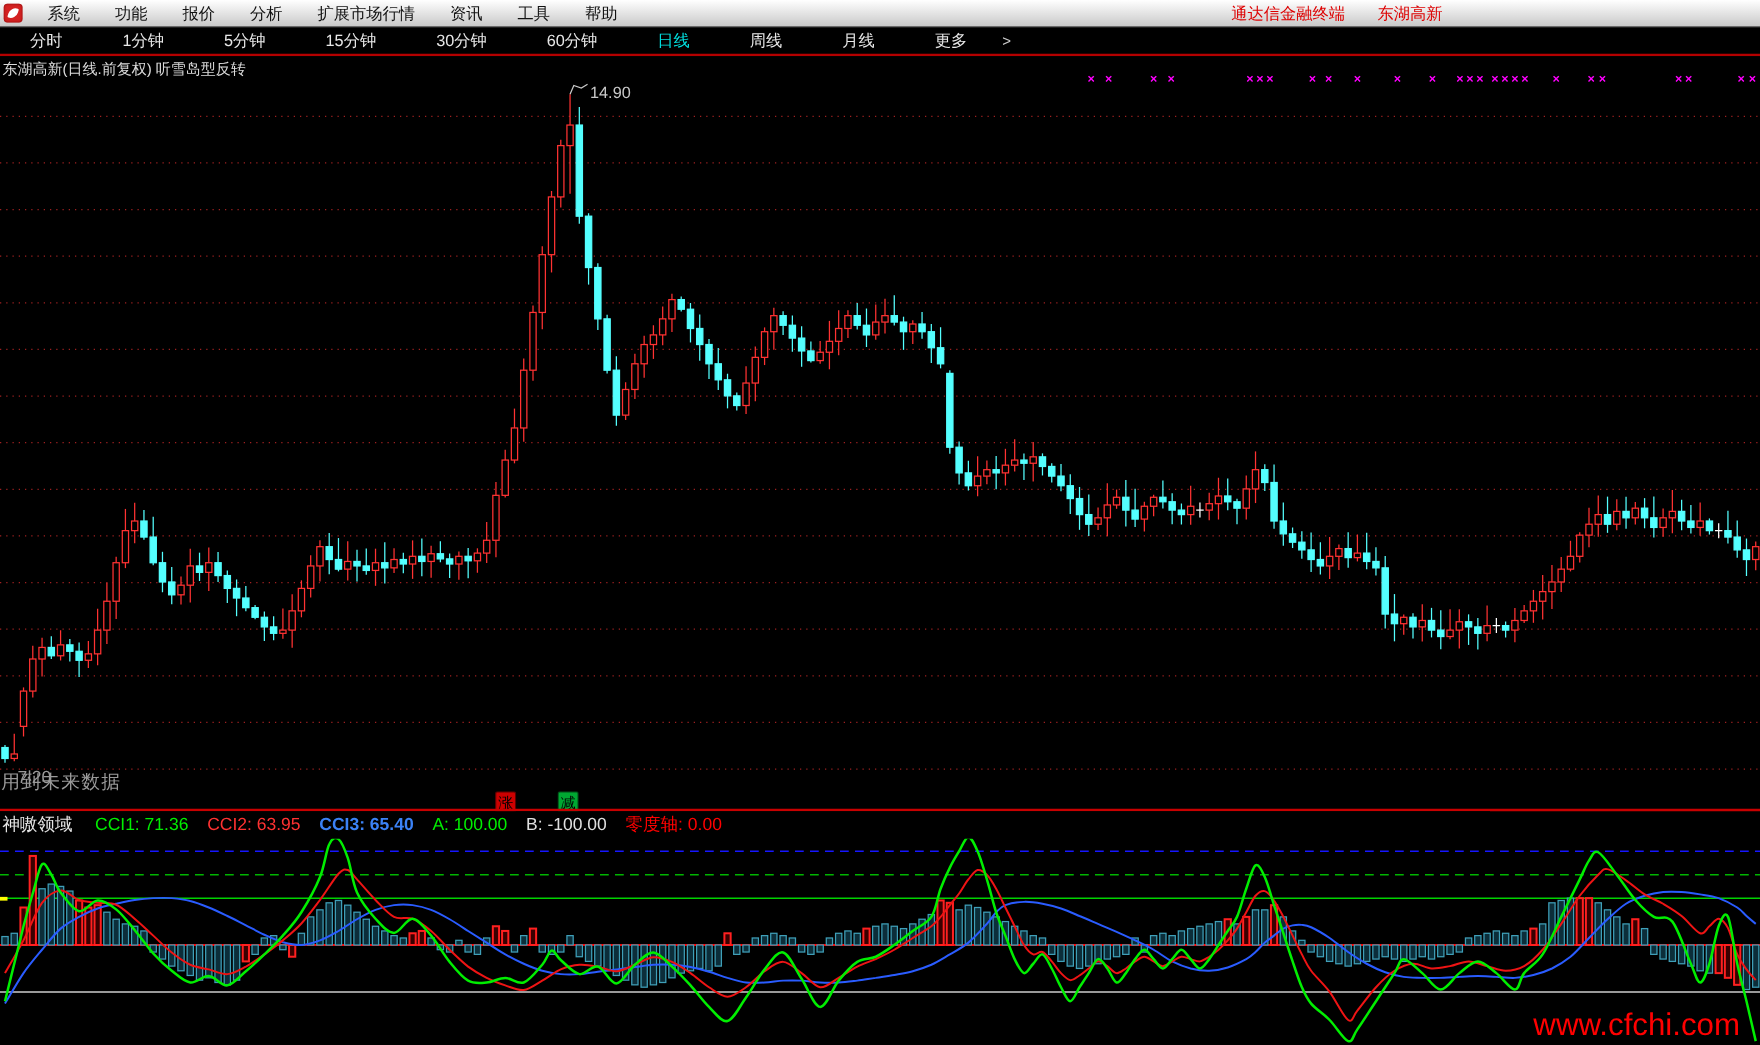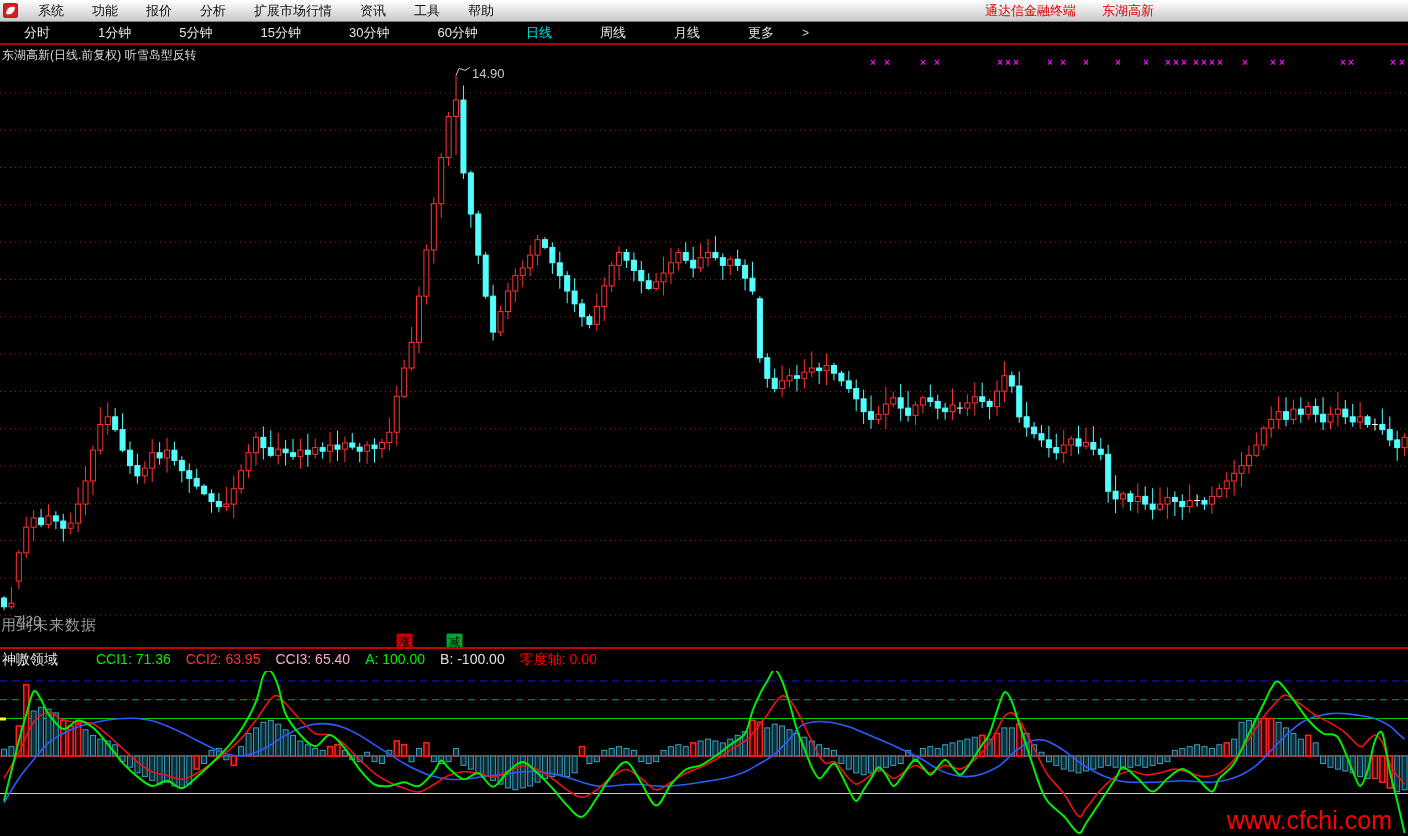--- a/index.html
+++ b/index.html
@@ -507,23 +507,23 @@
   <div class="overlay-warning">用到未来数据</div>
   <div class="overlay-param">7|20</div>
   <span id="badges"><span class="badge" style="background: rgb(204, 0, 0); left: 396px; top: 588px;">涨</span><span class="badge" style="background: rgb(0, 168, 50); left: 446px; top: 588px;">减</span></span>
 </div>
 
 <div class="sep-red"></div>
 
 <div class="ind-header">
   <span class="ind-name">神嗷领域</span>
   <span id="ind-fields" style="display:flex;">
-      <span class="ind-field" style="color: rgb(0, 238, 0); margin-left: 20px;">CCI1: 71.36</span>
+      <span class="ind-field" style="color: rgb(0, 238, 0);">CCI1: 71.36</span>
       <span class="ind-field" style="color: rgb(255, 50, 50);">CCI2: 63.95</span>
-      <span class="ind-field" style="color: #f9a8d4;">CCI3: 65.40</span>
+      <span class="ind-field" style="color: #3b82f6; font-weight: bold;">CCI3: 65.40</span>
       <span class="ind-field" style="color: rgb(0, 238, 0);">A: 100.00</span>
       <span class="ind-field" style="color: rgb(224, 224, 224);">B: -100.00</span>
       <span class="ind-field" style="color: rgb(255, 0, 0);">零度轴: 0.00</span>
     </span>
 </div>
 
 <div class="ind-chart">
   <svg id="ind-svg" width="1408" height="165">
       <line x1="0" x2="1408" y1="10" y2="10" stroke="#1616ff" stroke-width="1.2" stroke-dasharray="7 5"></line>
       <line x1="0" x2="1408" y1="28.75" y2="28.75" stroke="#00b400" stroke-width="1.2" stroke-dasharray="7 5"></line>

